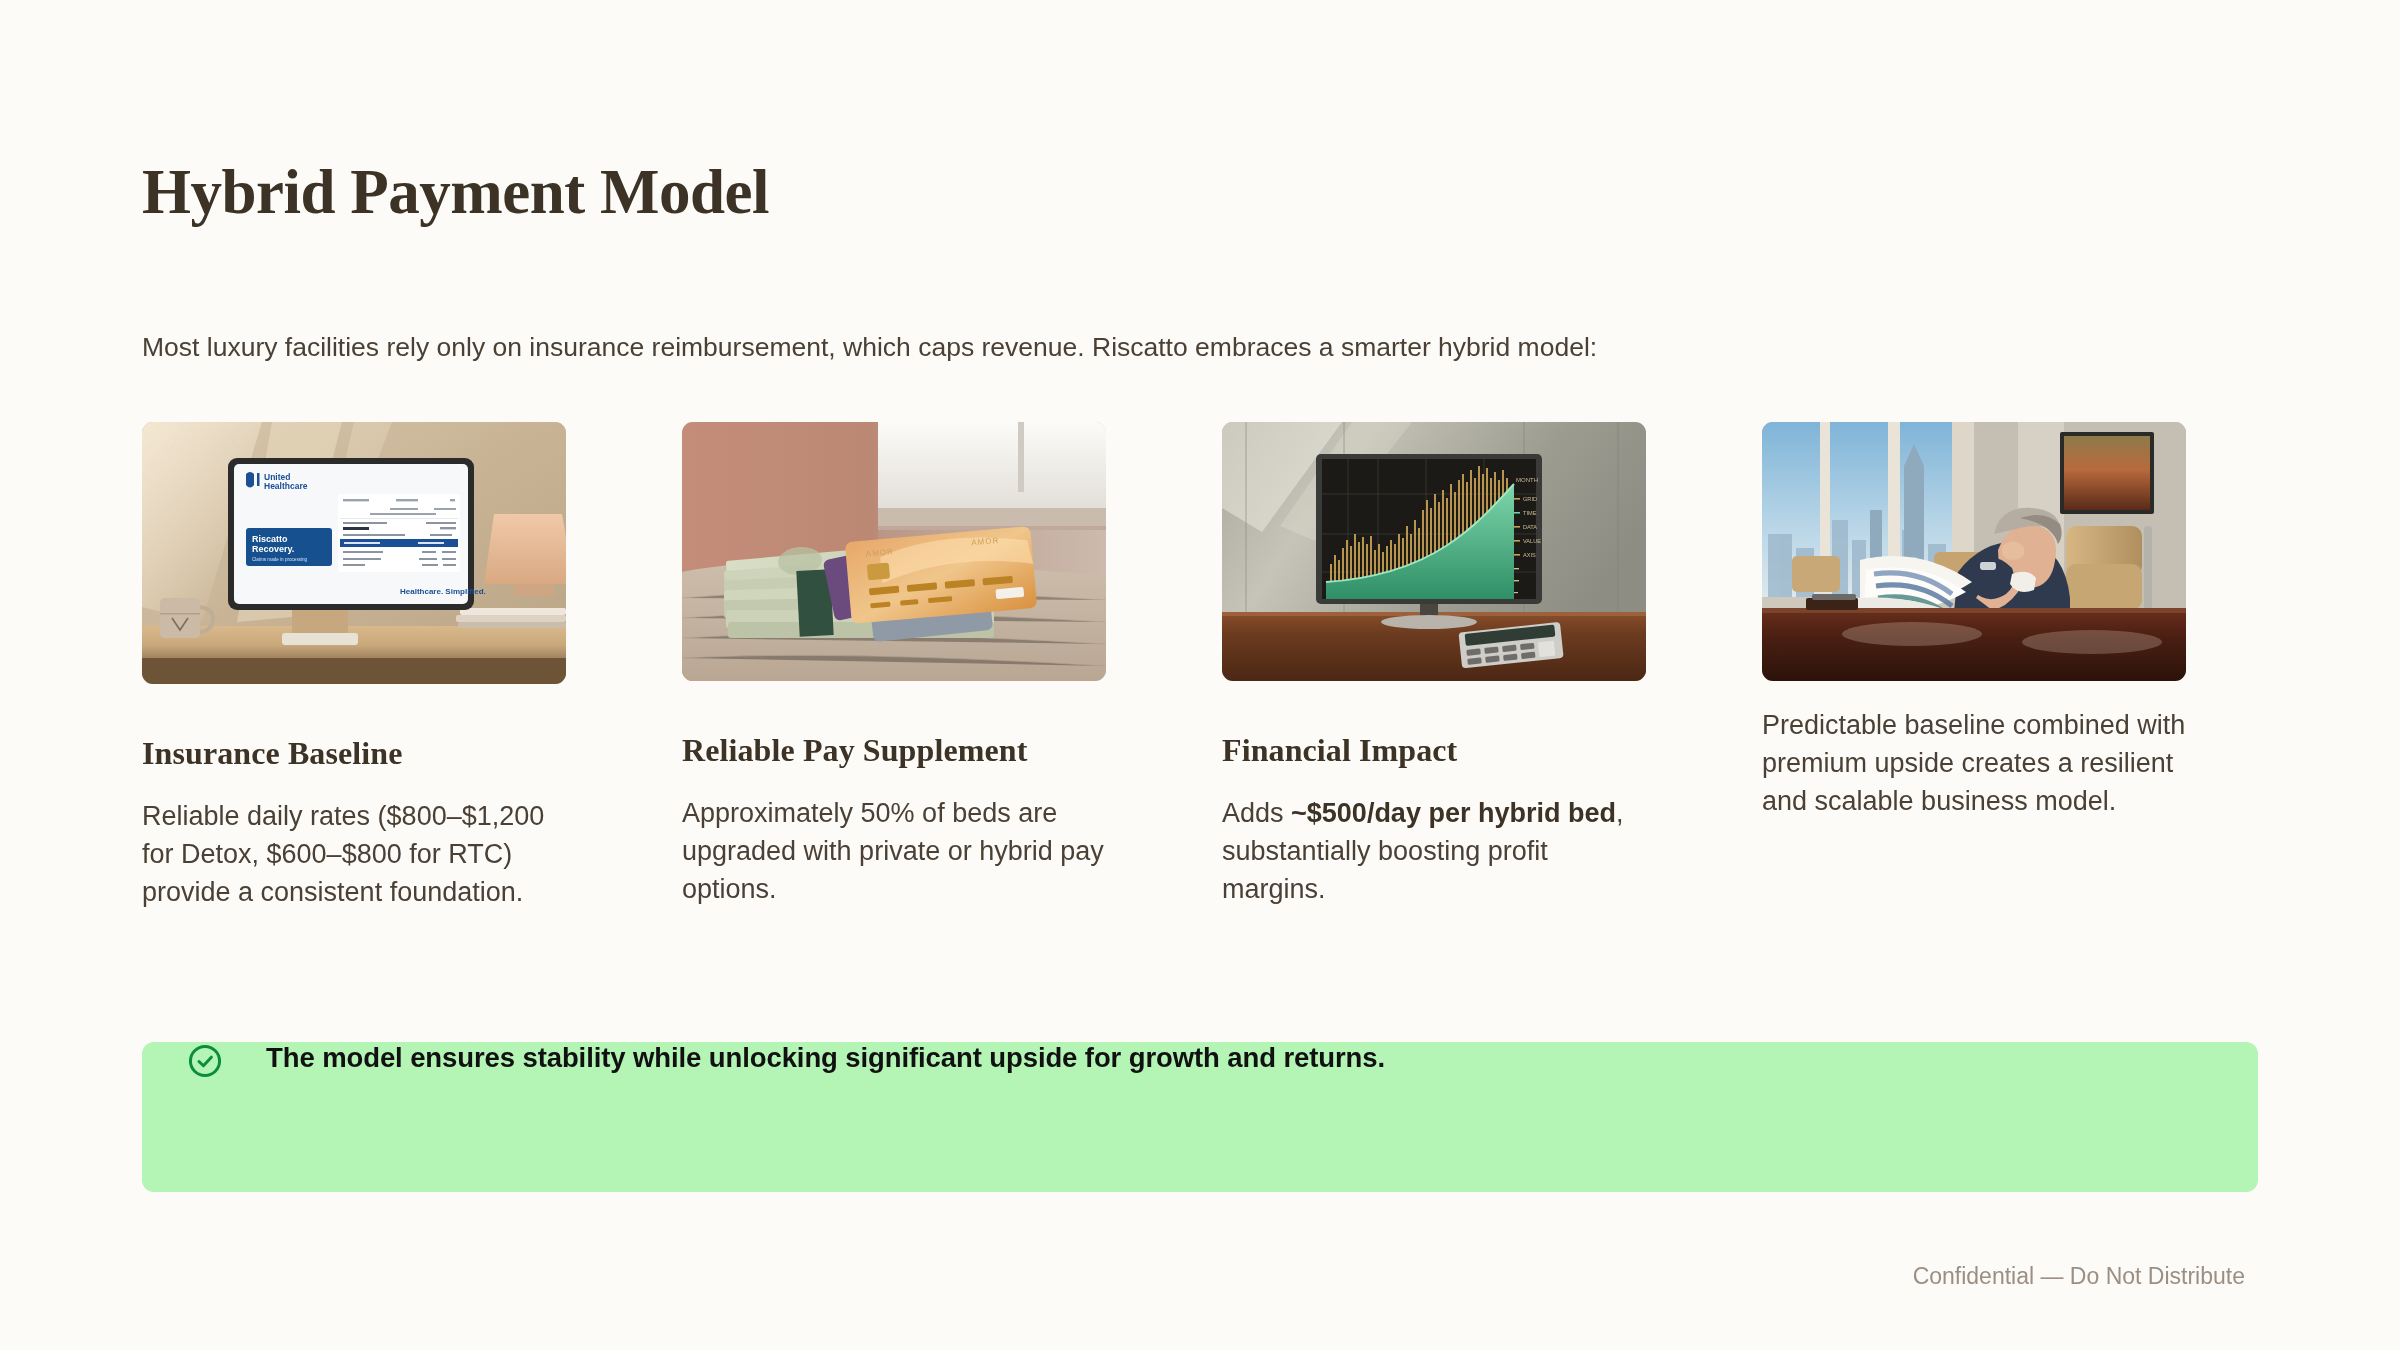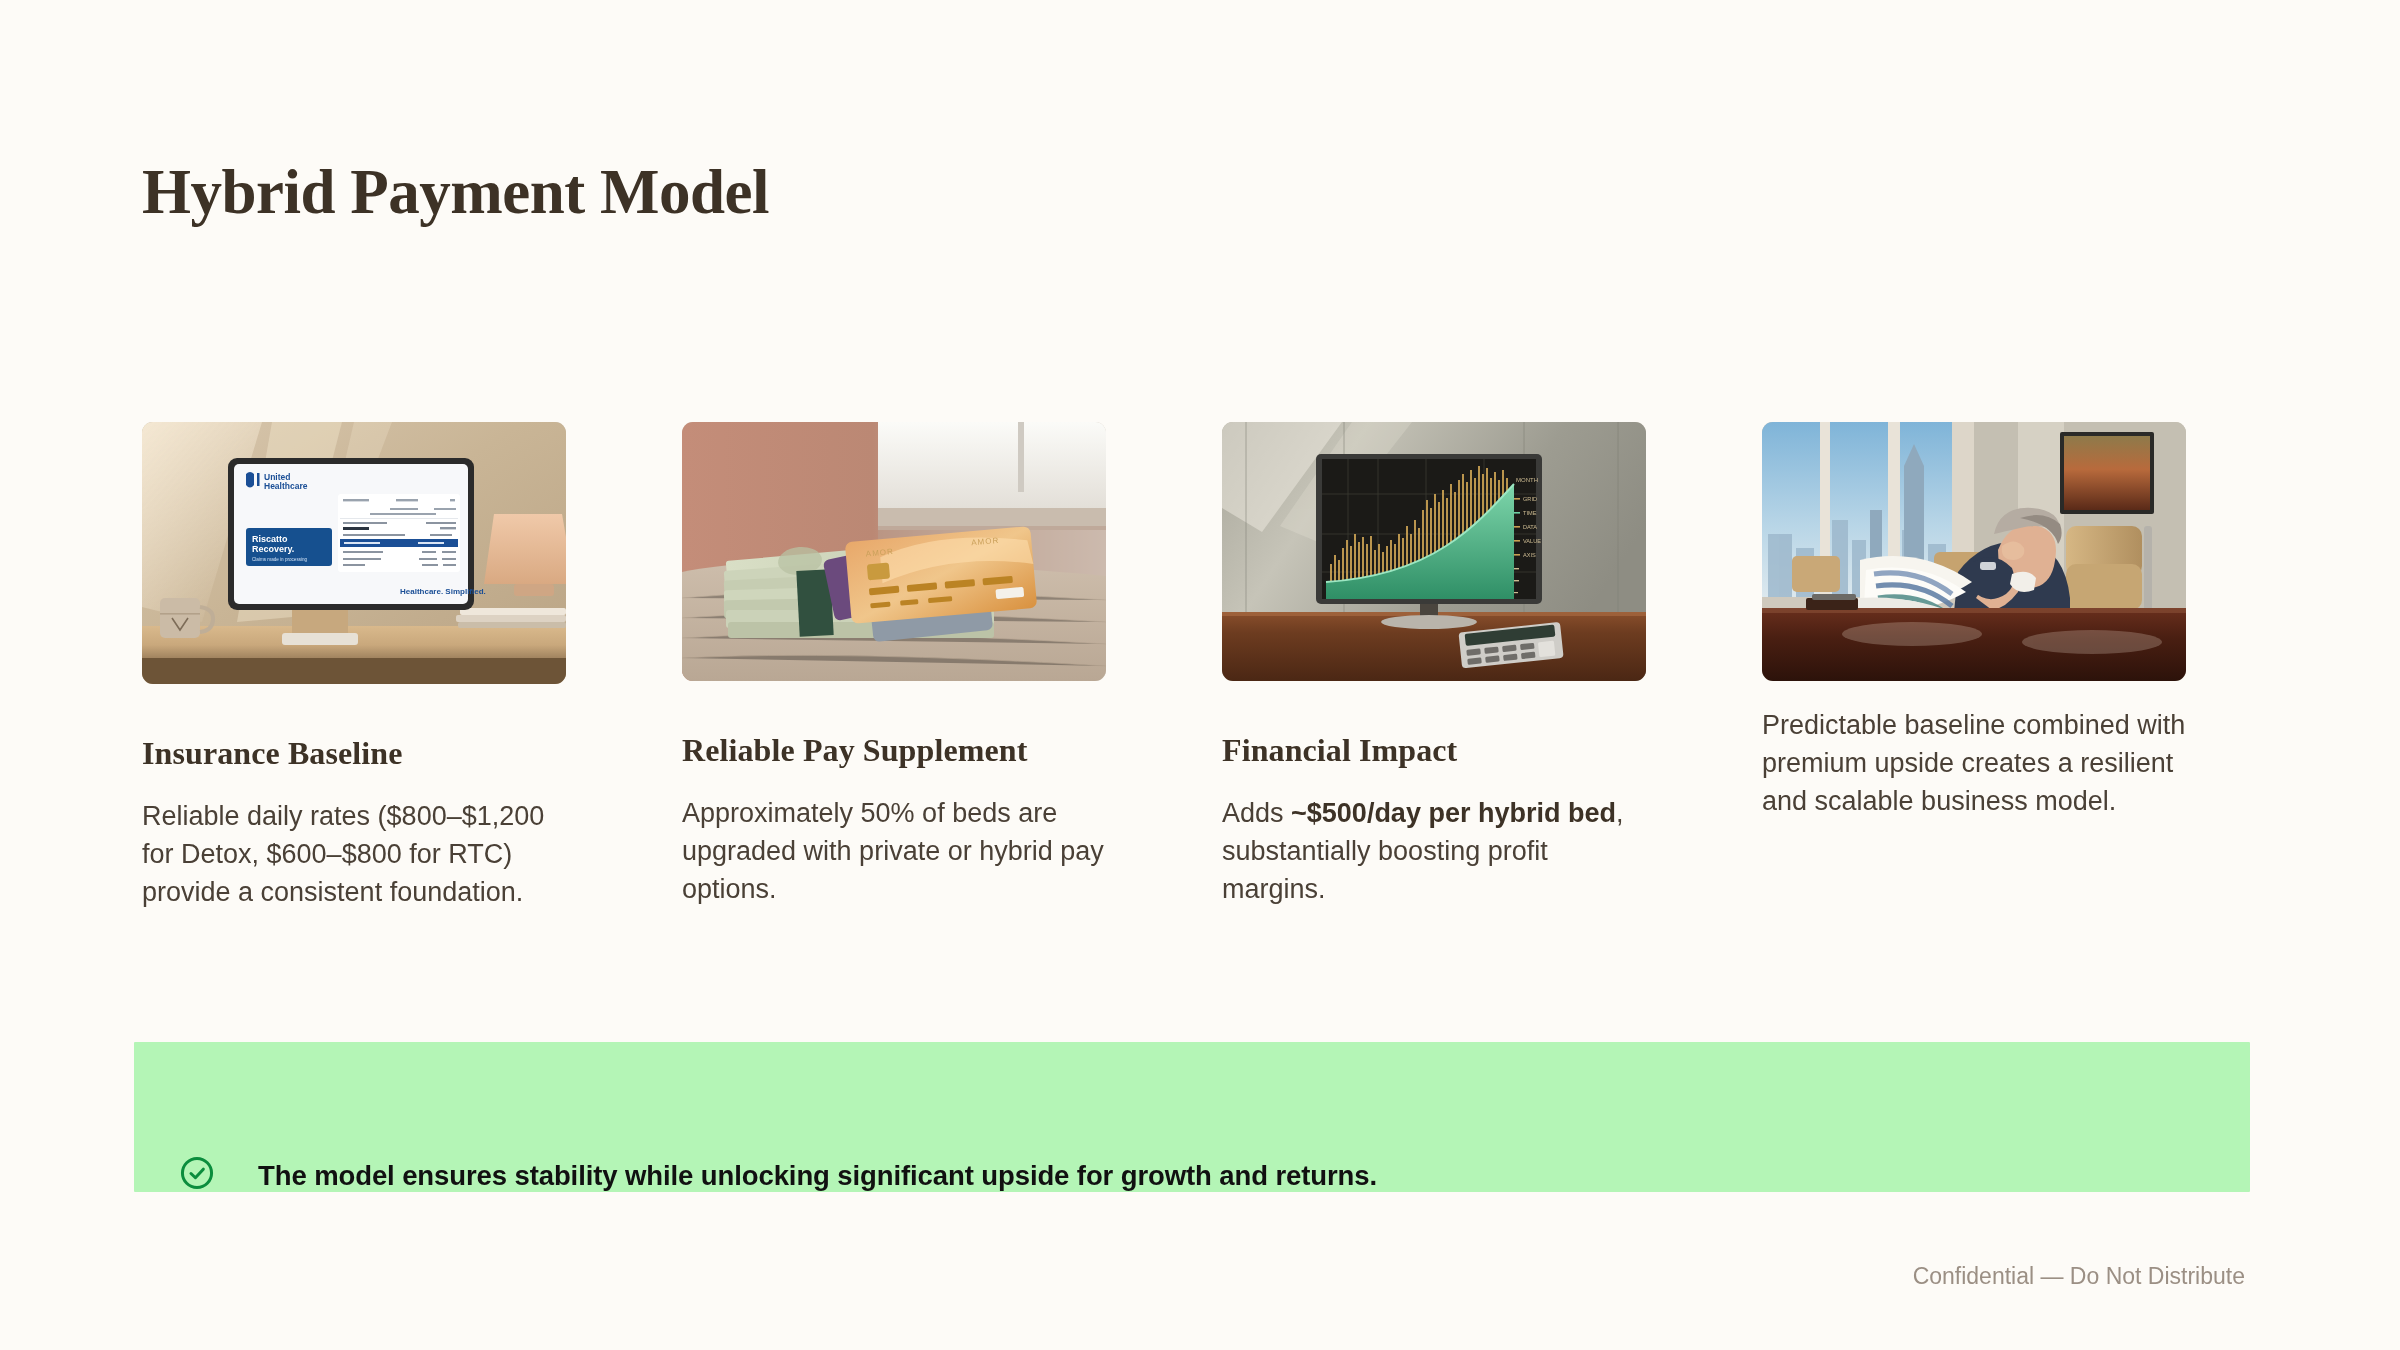--- a/index.html
+++ b/index.html
@@ -70,26 +70,26 @@
     margin-top: 26px;
     font-size: 27px;
     line-height: 1.40;
     color: #4A4036;
   }
   .card-body b { font-weight: bold; color: #3D3226; }
 
   
   .callout {
     position: absolute;
-    left: 134px; top: 1042px;
+    left: 142px; top: 1042px;
     width: 2116px; height: 150px;
     background: #B4F5B6;
-    border-radius: 1px;
+    border-radius: 12px;
     display: flex;
-    align-items: flex-end;
+    align-items: flex-start;
     padding-left: 44px;
   }
   .callout-icon {
     width: 38px; height: 38px;
     flex: 0 0 38px;
     display: flex; align-items: center; justify-content: center;
   }
   .callout-text {
     margin-left: 42px;
     font-size: 27.5px;
@@ -107,20 +107,21 @@
     text-align: right;
   }
 </style>
 </head>
 <body>
 
 <div class="slide">
 
   <h1 class="page-title">Hybrid Payment Model</h1>
 
+  <p class="intro">Most luxury facilities rely only on insurance reimbursement, which caps revenue. Riscatto embraces a smarter hybrid model:</p>
 
   <div class="grid">
 
     <div class="card">
       <div class="card-figure">
         <svg viewBox="0 0 424 262" preserveAspectRatio="xMidYMid slice">
           <defs>
             <linearGradient id="c1wall" x1="0" y1="0" x2="1" y2="1">
               <stop offset="0" stop-color="#d8c7ae"></stop>
                 <stop offset="0.45" stop-color="#c9b596"></stop>

